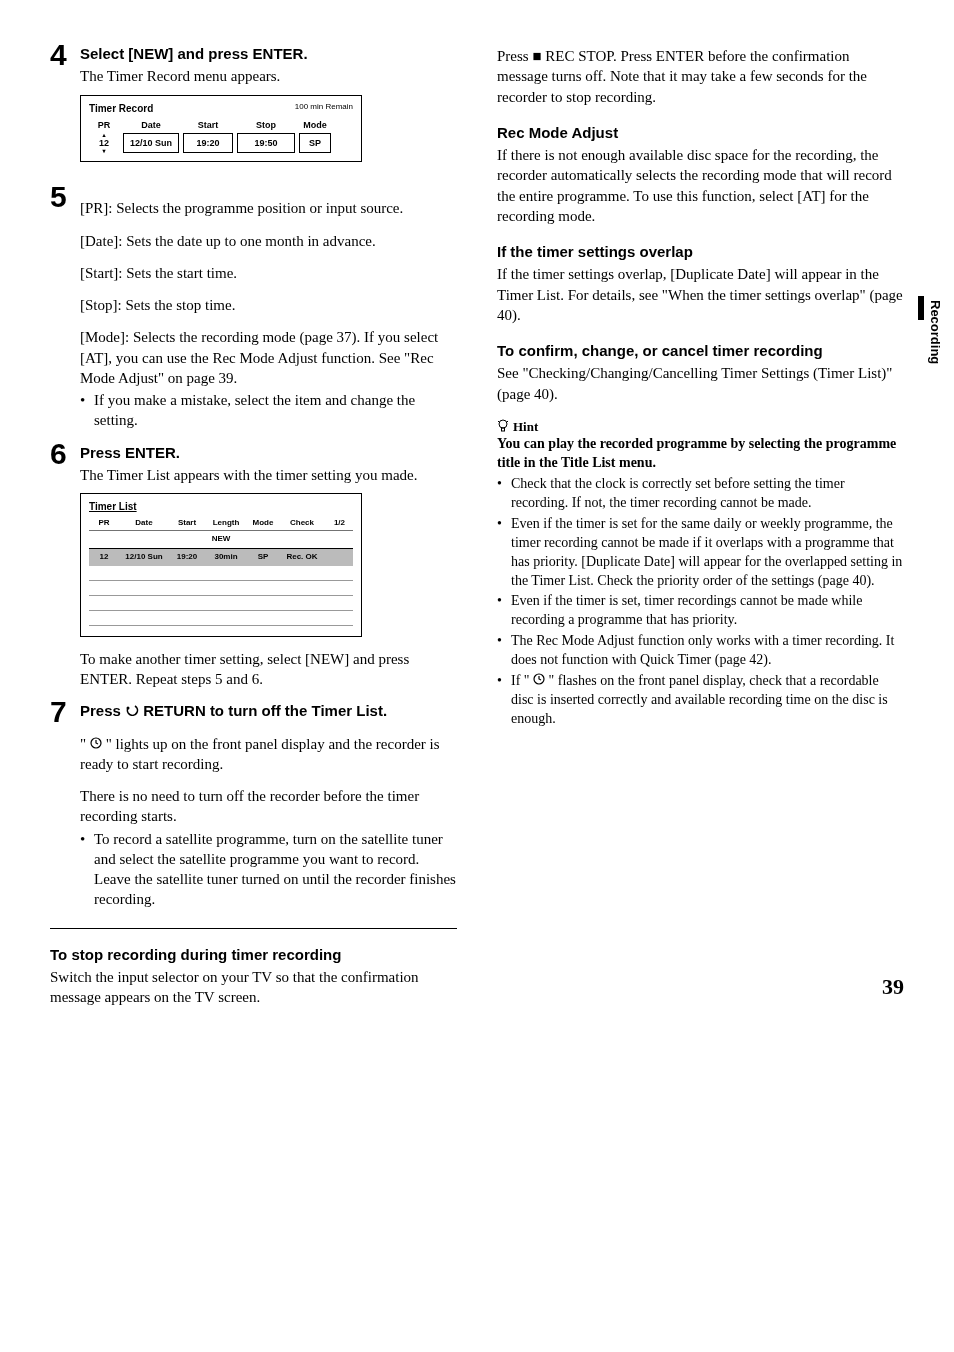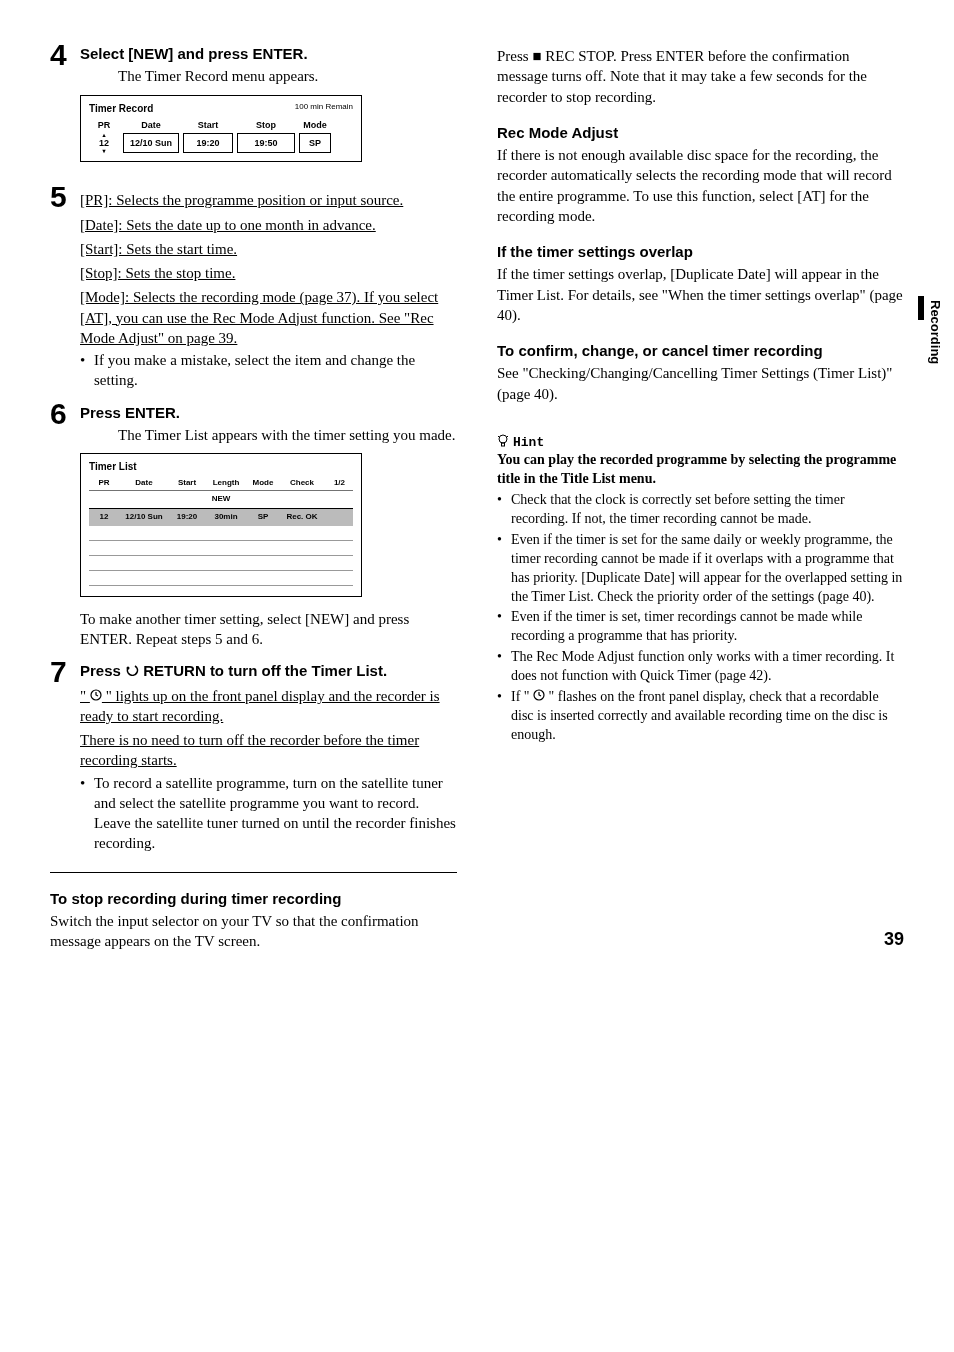--- a/index.html
+++ b/index.html
@@ -40,21 +40,20 @@
     padding-top: 4px;
   }
   .step-head {
     font-family: Arial, Helvetica, sans-serif;
     font-weight: bold;
     font-size: 15px;
     margin-bottom: 2px;
   }
   .step-sub {
     font-family: "Times New Roman", Times, serif;
-    margin-left: 38px;
   }
   .bullet {
     display: flex;
     margin-top: 2px;
   }
   .bullet .dot {
     flex: 0 0 14px;
   }
   .bullet .btxt { flex: 1; }
   .panel {
@@ -72,21 +71,21 @@
     justify-content:space-between;
   }
   .panel-title .rt { font-weight: normal; font-size: 8px;}
   .tl-panel {
     border: 1px solid #000;
     margin: 8px 0 12px 0;
     font-family: Arial, Helvetica, sans-serif;
     width: 280px;
     font-size: 8px;
   }
-  .tl-title { font-weight: bold; font-size: 10px; padding: 6px 8px 2px 8px;}
+  .tl-title { font-weight: bold; font-size: 10px; padding: 6px 8px 2px 8px; text-decoration: underline;}
   .tl-head, .tl-new, .tl-row, .tl-blank {
     display: grid;
     grid-template-columns: 30px 50px 36px 42px 32px 46px 20px;
     text-align: center;
     align-items: center;
   }
   .tl-head { font-weight: bold; padding: 2px 0; }
   .tl-new {
     border-top: 1px solid #737373;
     border-bottom: 1px solid #000;
@@ -112,24 +111,24 @@
     font-weight: bold;
     font-size: 15px;
     margin: 16px 0 2px 0;
   }
   .hr {
     border: none;
     border-top: 1px solid #000;
     margin: 18px 0 14px 0;
   }
   .hint-label, .notes-label {
-    font-family: Liberation Mono, monospace;
+    font-family: Liberation Serif, serif;
     font-weight: bold;
     font-size: 13px;
-    margin-top: 30px;
+    margin-top: 14px;
   }
   .hint-label svg, .notes-label svg { vertical-align: -2px; margin-right: 4px;}
   .side-tab {
     position: absolute;
     right: 10px;
     top: 300px;
     writing-mode: vertical-rl;
     font-family: Arial, Helvetica, sans-serif;
     font-weight: bold;
     font-size: 13px;
@@ -138,30 +137,30 @@
     position: absolute;
     right: 30px;
     top: 296px;
     width: 6px;
     height: 24px;
     background: #000;
   }
   .page-num {
     position: absolute;
     right: 50px;
-    bottom: 30px;
-    font-family: Liberation Sans, sans-serif;
-    font-weight: bold;
-    font-size: 18px;
+    bottom: 36px;
+    font-family: Liberation Serif, serif;
+    font-weight: bold;
+    font-size: 22px;
   }
   .arrow { font-family: Arial, sans-serif; font-weight:bold;}
   .glyph { font-family: Arial, sans-serif; }
   .notes-list .bullet { font-size: 14px; }
   .col-right { padding-top: 6px;}
-  .tight p { margin: 4px 0 2px 0; text-decoration: underline; }
+  .tight p { margin: 12px 0 2px 0; }
   .tbl1 { padding: 0 6px 8px 6px; }
   .tbl1 .row { display:grid; grid-template-columns: 34px 60px 54px 62px 36px; align-items:center; text-align:center;}
   .tbl1 .header { font-weight:bold; padding:2px 0;}
   .tbl1 .datarow > div { margin: 0 2px;}
   .tbl1 .box { border:1px solid #000; padding:3px 0; font-weight:bold;}
   .tbl1 .prcell { position:relative; font-weight:bold;}
   .tbl1 .prcell::before{content:"▴"; position:absolute; top:-6px; left:50%; transform:translateX(-50%); font-size:6px;}
   .tbl1 .prcell::after{content:"▾"; position:absolute; bottom:-6px; left:50%; transform:translateX(-50%); font-size:6px;}
 </style>
 </head>

